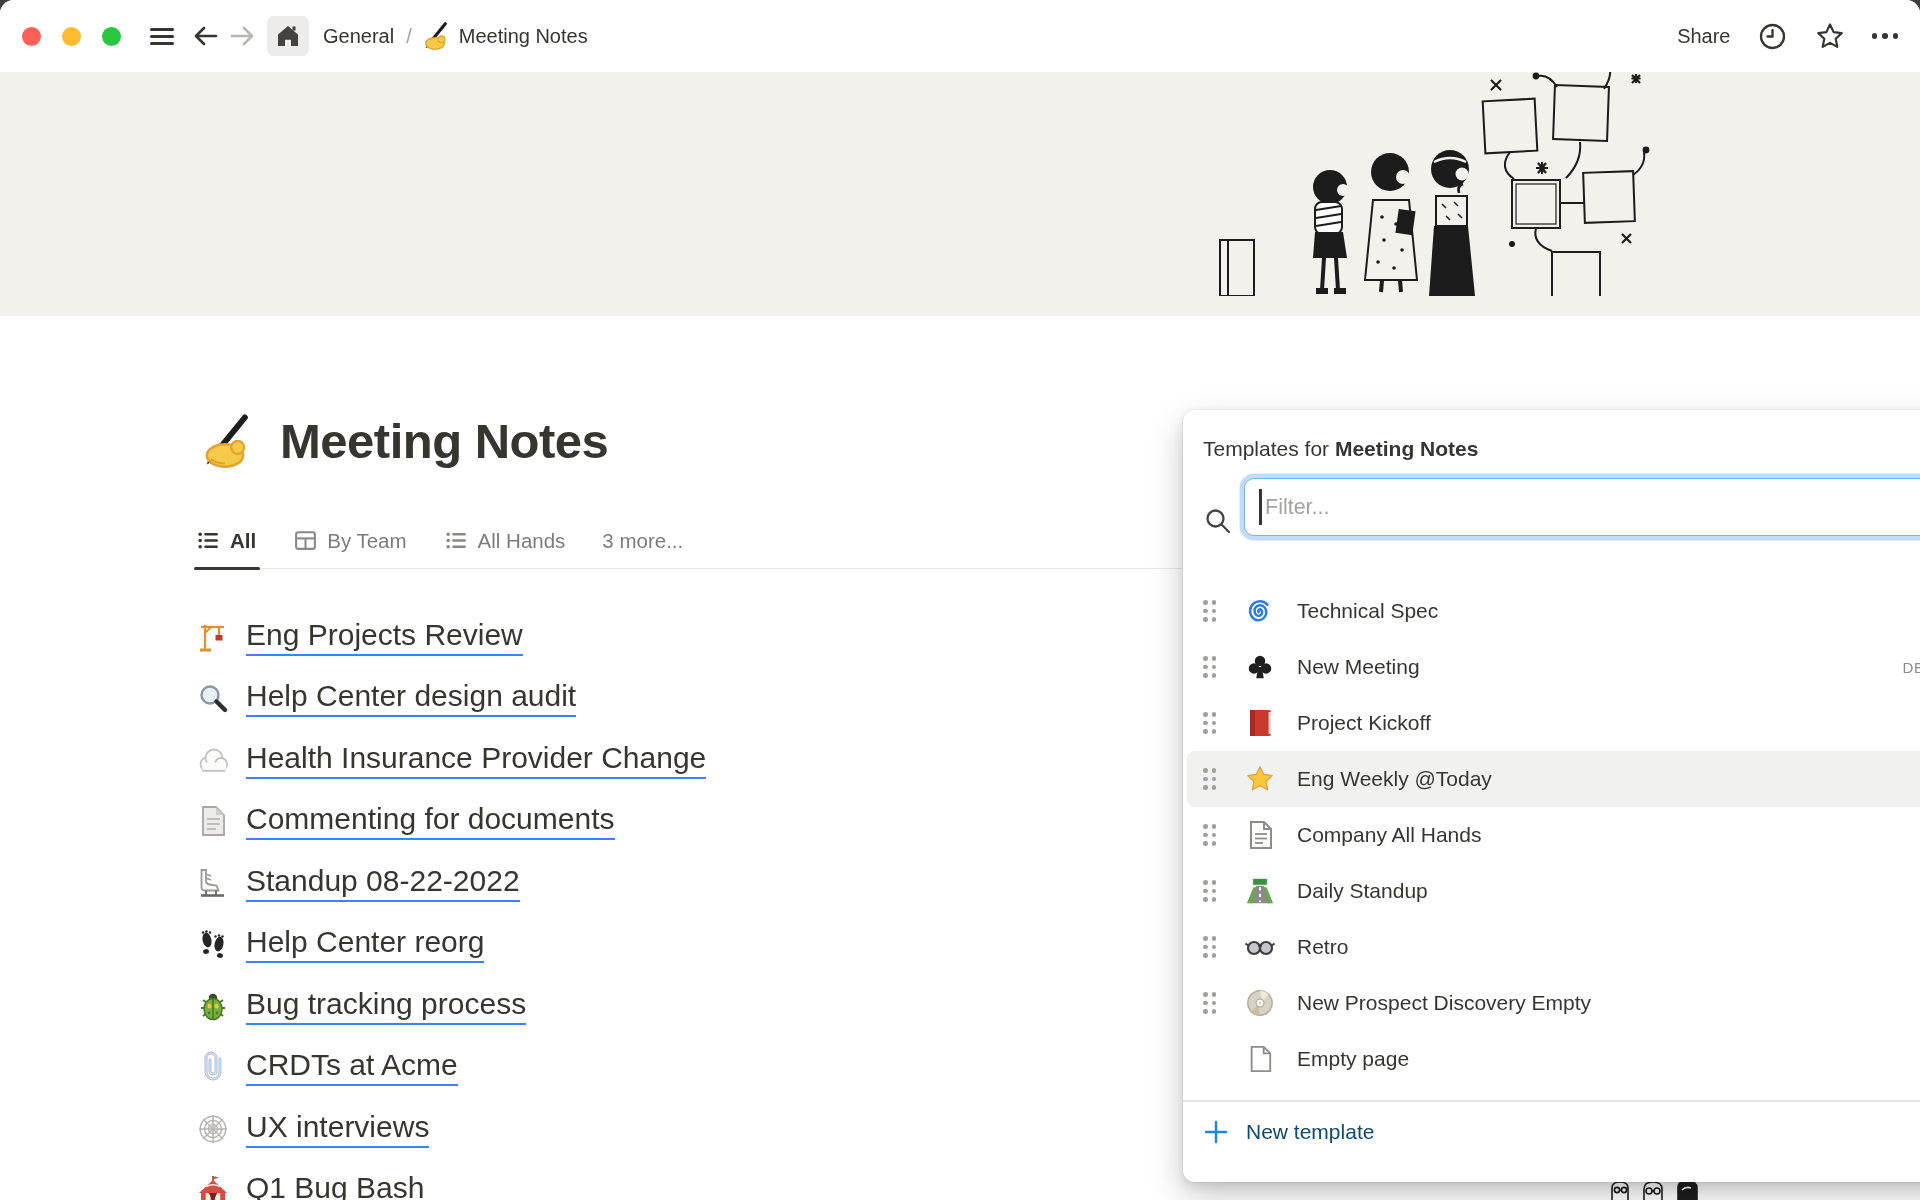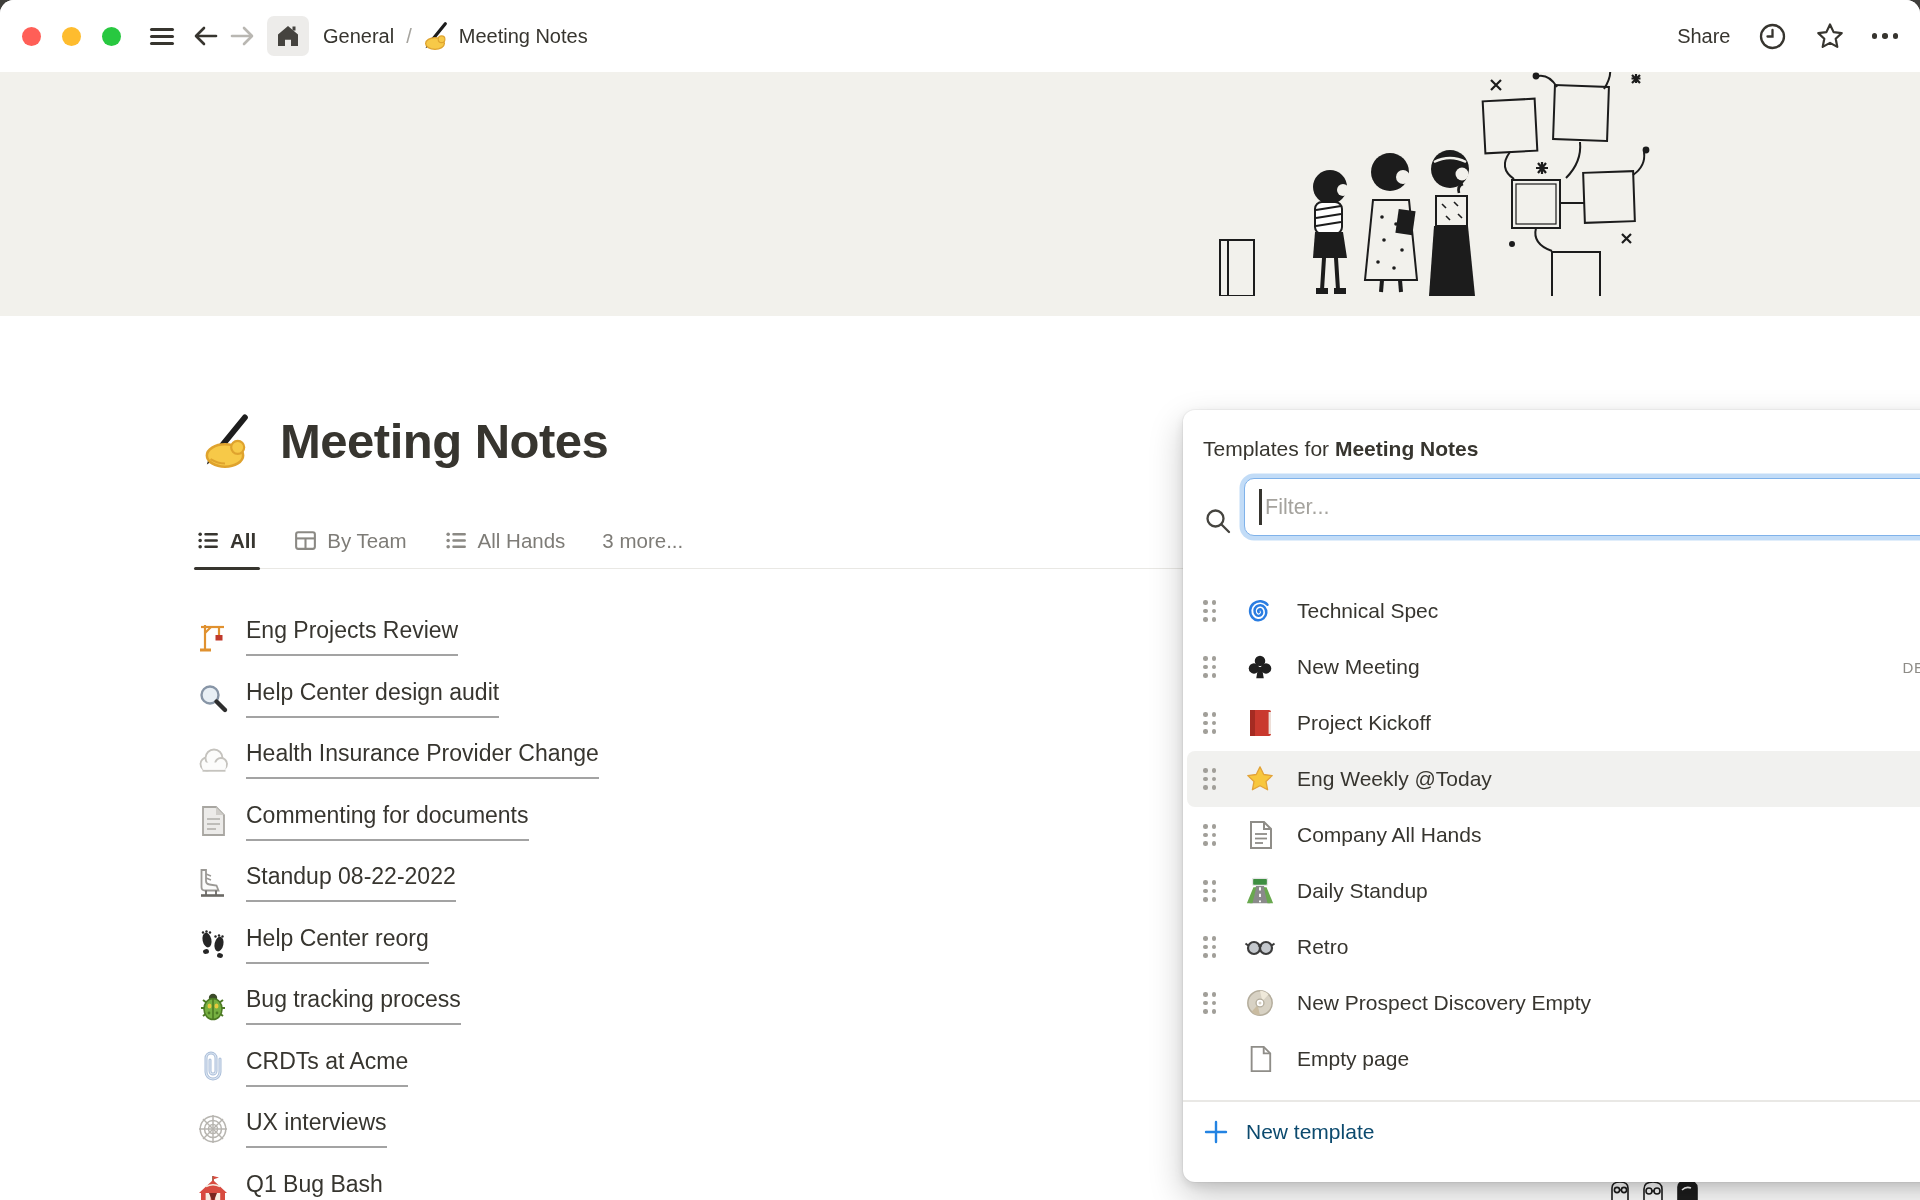--- a/index.html
+++ b/index.html
@@ -38,21 +38,21 @@
           display:flex; align-items:flex-end; gap:37px; padding-bottom:15px; }
   .tab { display:flex; align-items:center; gap:9px; font-size:20.5px; color:#7E7C77; cursor:pointer; position:relative; }
   .tab.active { color:#37352F; font-weight:600; }
   .tab.active::after { content:""; position:absolute; left:-2px; right:-4px; bottom:-17px; height:3.5px;
                        background:#37352F; border-radius:2px; }
   .tab-more { font-size:20.5px; color:#7E7C77; cursor:pointer; }
 
   .page-list { position:absolute; top:290px; left:0; }
   .p-item { height:61.5px; display:flex; align-items:center; gap:16px; cursor:pointer; }
   .p-ico { width:34px; display:flex; justify-content:center; }
-  .p-label { font-size:23px; font-weight:500; border-bottom:2px solid #a3a3a3; padding-bottom:10px; }
+  .p-label { font-size:30px; font-weight:500; border-bottom:2px solid #3b82f6; padding-bottom:2px; }
 
   
   .popup { position:absolute; left:1183px; top:410px; width:854px; height:772px; background:#fff;
            border-radius:12px; z-index:10;
            box-shadow:0 0 0 1px rgba(15,15,15,.04), 0 4px 10px rgba(15,15,15,.10), 0 14px 34px rgba(15,15,15,.22); }
   .pp-head { display:flex; align-items:center; padding:26px 22px 12px 20px; }
   .pp-title { font-size:21px; }
   .pp-title b { font-weight:700; }
   .pp-help { margin-left:auto; cursor:pointer; }
   .pp-search { display:flex; align-items:flex-end; gap:11px; padding:4px 22px 20px 20px; }

